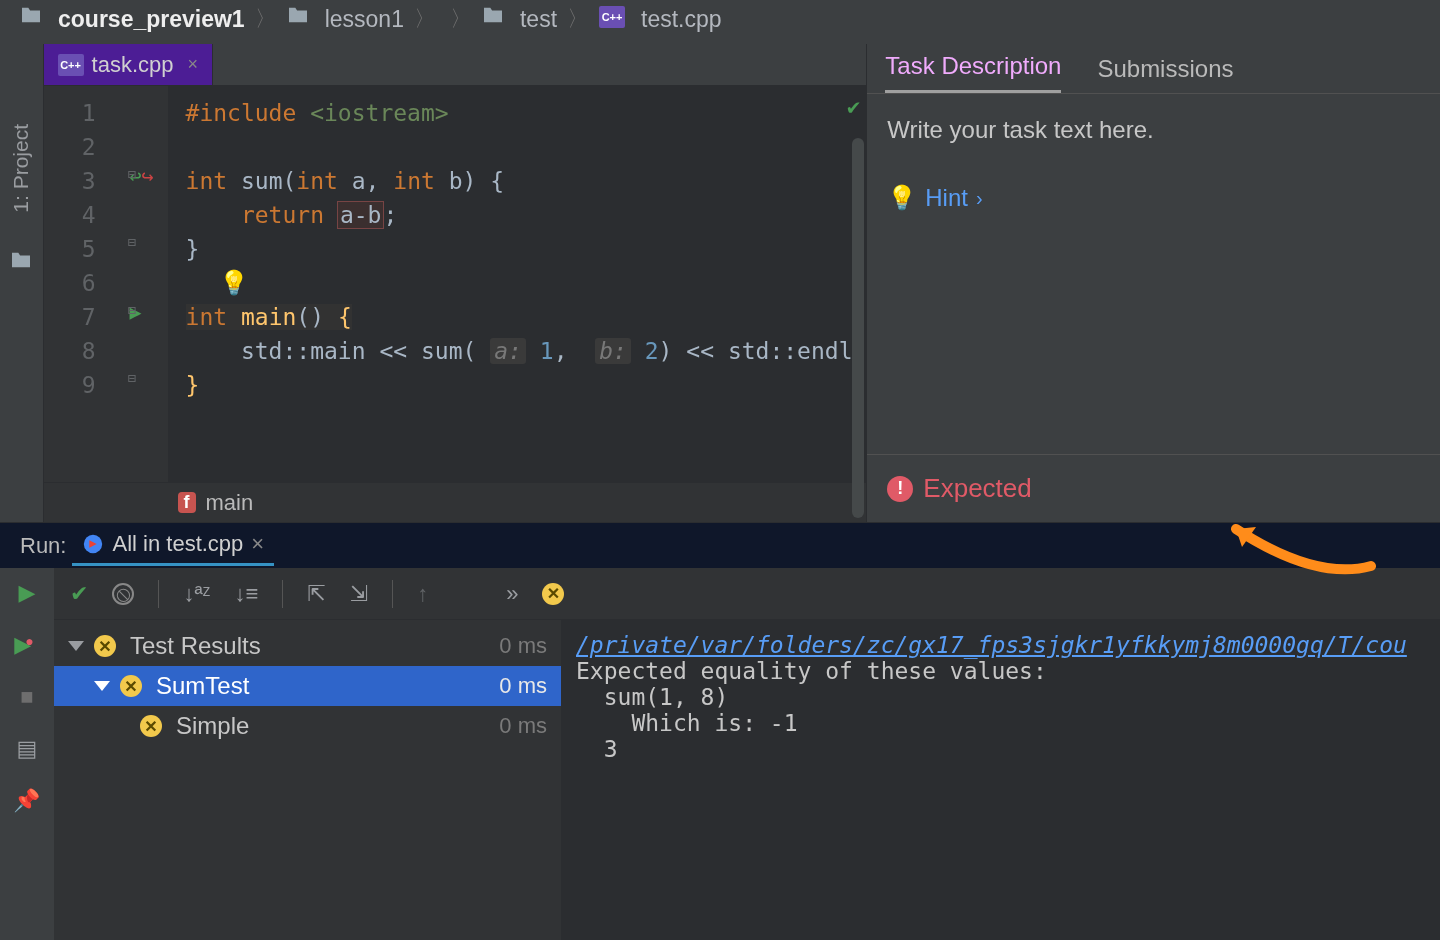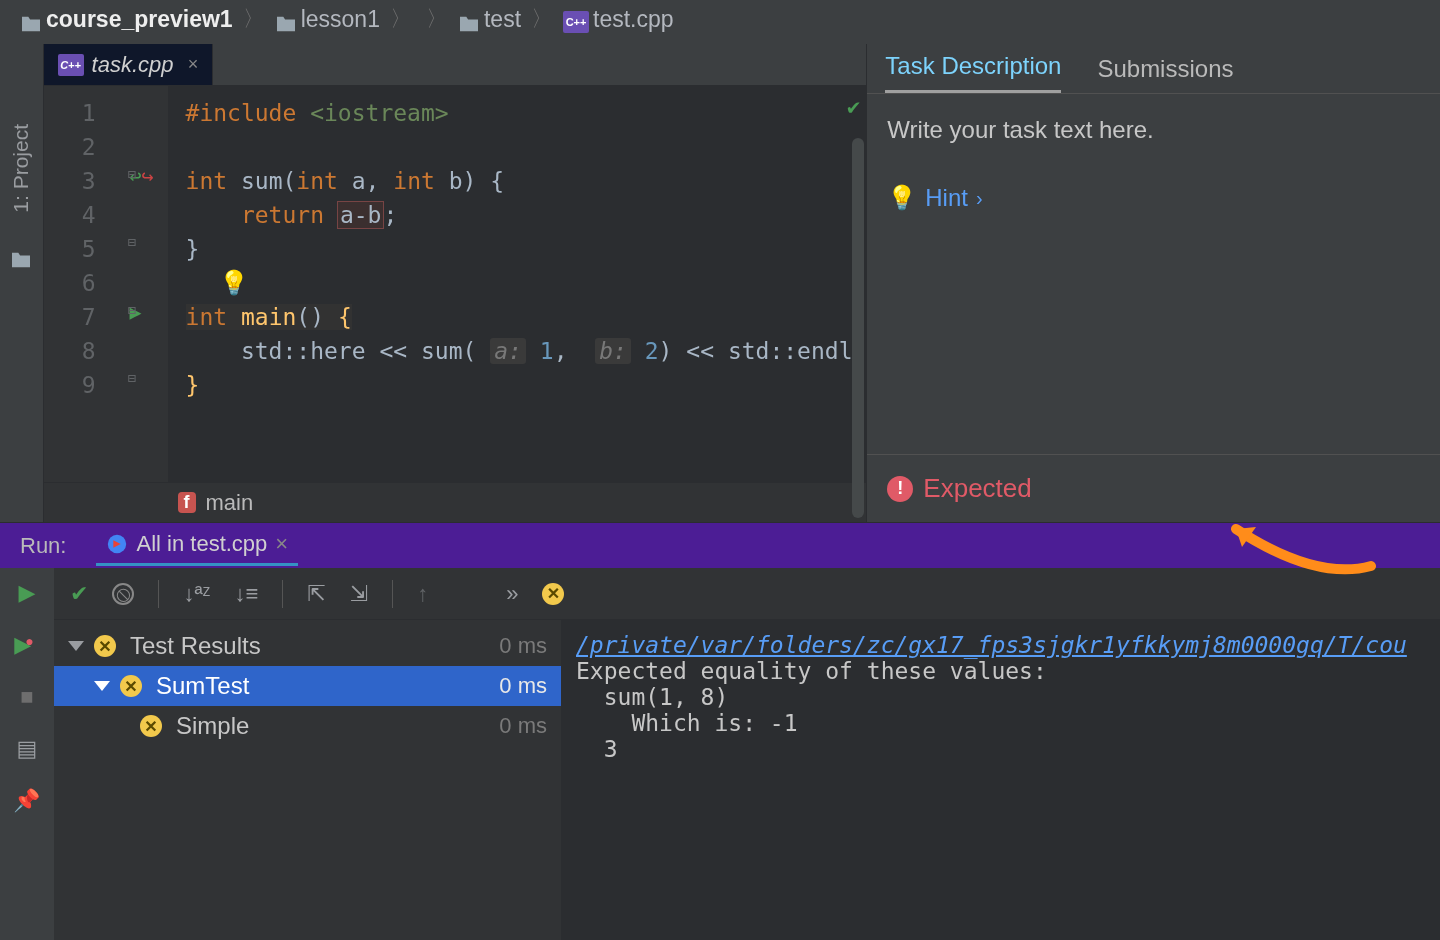--- a/index.html
+++ b/index.html
@@ -18,22 +18,22 @@
   .breadcrumb {
     display: flex;
     align-items: center;
     padding: 4px 10px 10px 20px;
     gap: 6px;
     height: 44px;
     background: #3c3f41;
   }
   .breadcrumb .crumb {
     display: flex;
-    align-items: flex-end;
-    gap: 4px;
+    align-items: flex-start;
+    gap: 16px;
     color: #b4b8bf;
     font-size: 23px;
   }
   .breadcrumb .crumb.first { color: #eee; font-weight: 600; }
   .breadcrumb .sep { color: #6e6e6e; font-size:22px; padding:0 4px;}
   .cpp-icon { width:26px; height:22px; display:inline-flex; align-items:center; justify-content:center; background:#6a4fb3; color:#fff; font-size:11px; font-weight:bold; border-radius:2px; position:relative;}
   .cpp-icon::before { content:"C++"; font-size:11px; }
 
   
   .cols {
@@ -68,25 +68,24 @@
     display:flex;
     background:#3c3f41;
     height:42px;
     border-bottom:1px solid #2b2d30;
   }
   .tab {
     display:flex;
     align-items:center;
     gap:8px;
     padding:0 14px;
-    background:#0f172a;
+    background:#4c1d95;
     color:#d0d0d0;
     font-size:22px;
     border-right:1px solid #2b2d30;
-    font-style:italic;
   }
   .tab .close { color:#888; font-size:18px; margin-left:6px;}
   .code-container {
     flex:1;
     display:flex;
     background:#2b2d30;
     position:relative;
   }
   .gutter {
     width:80px;
@@ -156,21 +155,21 @@
     align-items:flex-end;
     padding-left:18px;
     gap:36px;
   }
   .task-tab {
     padding-bottom:10px;
     color:#bababa;
     font-size:24px;
   }
   .task-tab.active {
-    color:#7dd3fc;
+    color:#f0abfc;
     border-bottom:3px solid #a0a0a0;
   }
   .task-body {
     padding:22px 20px;
     color:#c7c7c7;
     font-size:24px;
     flex:1;
   }
   .hint-link {
     display:flex;
@@ -215,25 +214,25 @@
 
   
   .run-panel {
     height: 418px;
     background:#2b2d30;
     display:flex;
     flex-direction:column;
   }
   .run-header {
     height:46px;
-    background:#4c1d95;
+    background:#0f172a;
     display:flex;
     align-items:center;
     padding-left:20px;
-    gap:30px;
+    gap:6px;
     font-size:22px;
     color:#bababa;
     border-top:1px solid #2b2d30;
   }
   .run-tab {
     display:flex; align-items:center; gap:8px;
     color:#d0d0d0; border-bottom:3px solid #3592c4; padding:6px 10px;
   }
   .run-body {
     flex:1;
@@ -378,21 +377,21 @@
         <span class="fold" style="top:216px">⊟</span>
         <span class="fold" style="top:284px">⊟</span>
       </div>
       <div class="code"><span class="inc">#include</span> <span class="str">&lt;iostream&gt;</span>
 
 <span class="kw">int</span> <span class="ident">sum</span>(<span class="kw">int</span> <span>a</span>, <span class="kw">int</span> <span>b</span>) {
     <span class="kw">return</span> <span class="hl-box">a-b</span>;
 }
 <span class="bulb">💡</span>
 <span class="current-line"><span class="kw">int</span> <span class="fn">main</span>() <span class="fn">{</span></span>
-    <span>std::here</span> <span>&lt;&lt;</span> <span>sum</span>( <span class="hint-inline">a:</span> <span class="num">1</span>,  <span class="hint-inline">b:</span> <span class="num">2</span>) <span>&lt;&lt;</span> <span>std::endl</span>;
+    <span>std::main</span> <span>&lt;&lt;</span> <span>sum</span>( <span class="hint-inline">a:</span> <span class="num">1</span>,  <span class="hint-inline">b:</span> <span class="num">2</span>) <span>&lt;&lt;</span> <span>std::endl</span>;
 <span class="fn">}</span></div>
       <span class="check-green">✔</span>
       <div class="scrollbar"></div>
     </div>
     <div class="breadcrumb-bottom">
       <span class="f-badge">f</span>
       <span>main</span>
     </div>
   </div>
 

